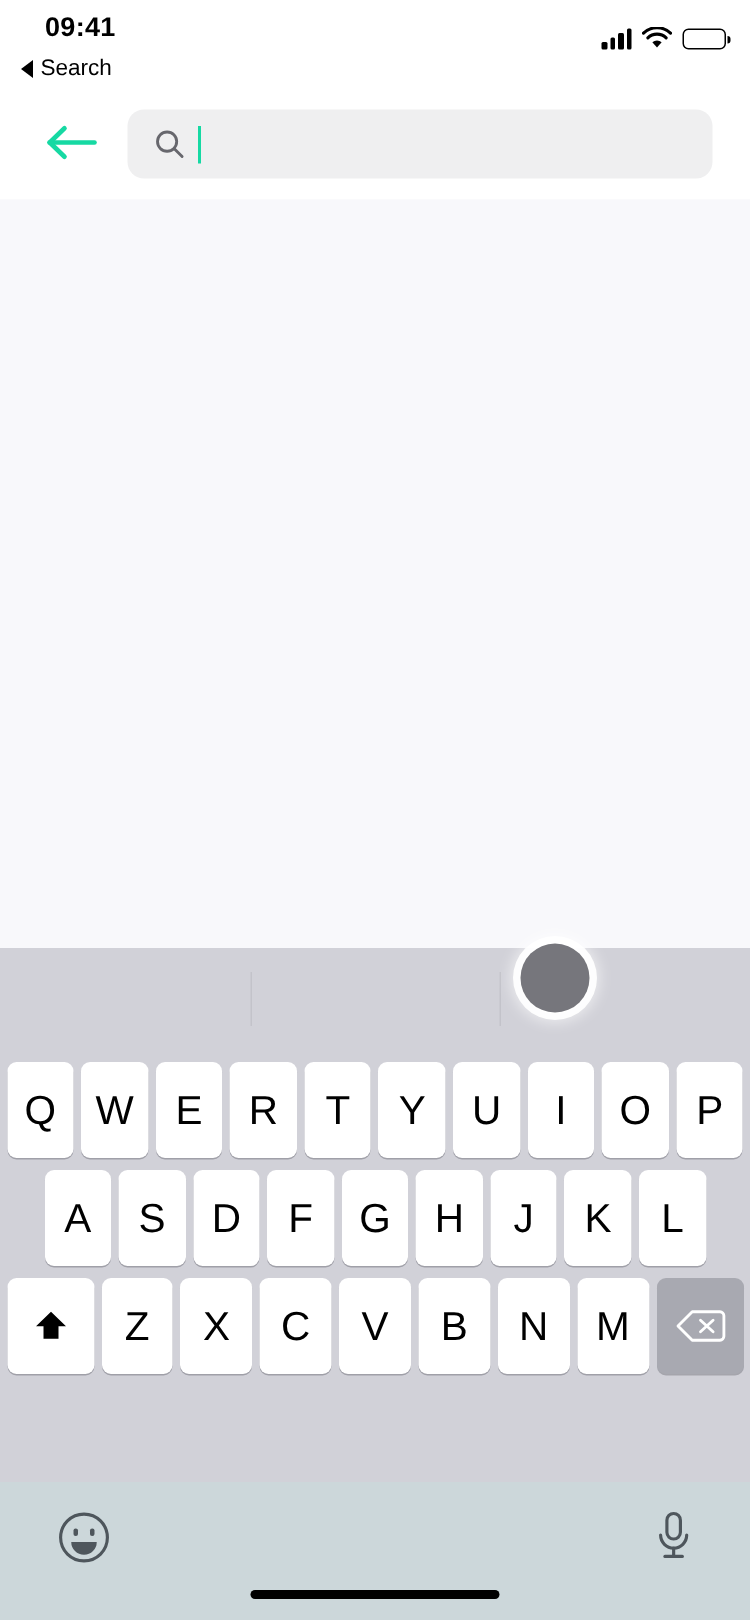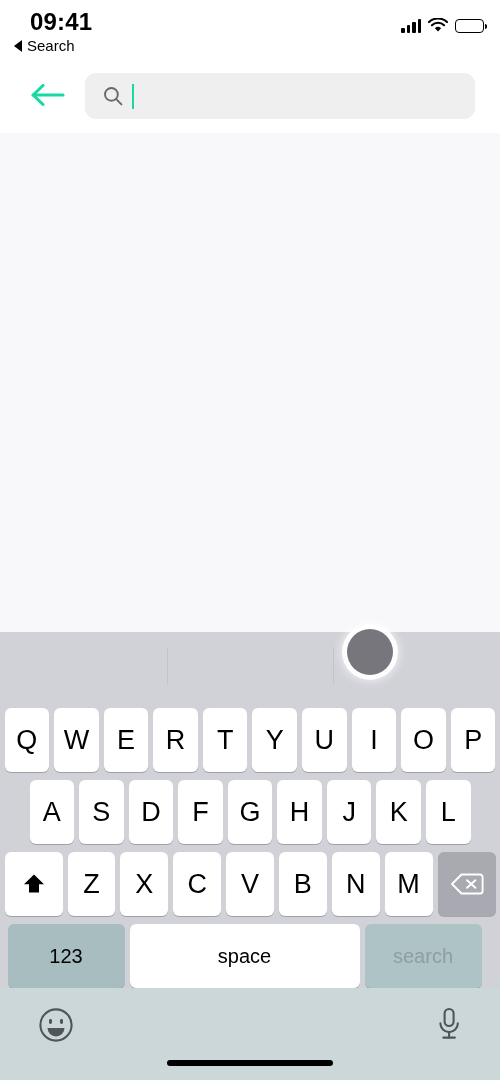--- a/index.html
+++ b/index.html
@@ -12,21 +12,21 @@
   }
   .phone { position:relative; width:500px; height:1080px; background:#f8f8fb; }
 
   
   .statusbar {
     position:absolute; top:0; left:0; width:500px; height:62px;
     background:#ffffff;
   }
   .sb-time {
     position:absolute; left:30px; top:8px;
-    font-size:24px; font-weight:bold; color:#000; letter-spacing:0.2px;
+    font-size:18px; font-weight:bold; color:#000; letter-spacing:0.2px;
   }
   .sb-back {
     position:absolute; left:14px; top:37px;
     font-size:15px; color:#000; display:flex; align-items:center; gap:5px;
   }
   .sb-back-tri {
     width:0;height:0;
     border-top:6px solid transparent;
     border-bottom:6px solid transparent;
     border-right:8px solid #000;
@@ -244,25 +244,20 @@
       <div class="key">N</div>
       <div class="key">M</div>
       <div class="key del">
         <svg width="34" height="26" viewBox="0 0 34 26">
           <path d="M11.5 3.5 H30 a2.6 2.6 0 0 1 2.6 2.6 V19.9 a2.6 2.6 0 0 1 -2.6 2.6 H11.5 L2 13 Z" fill="none" stroke="#fff" stroke-width="1.9" stroke-linejoin="round"></path>
           <path d="M17 9.2 L25.4 16.8 M25.4 9.2 L17 16.8" stroke="#fff" stroke-width="1.9" stroke-linecap="round"></path>
         </svg>
       </div>
     </div>
 
-    <div class="krow r4">
-      <div class="key num">123</div>
-      <div class="key space">space</div>
-      <div class="key search">search</div>
-    </div>
   </div>
 
   <div class="bottombar"></div>
 
   <div class="emoji-btn">
     <svg width="38" height="38" viewBox="0 0 38 38">
       <circle cx="19" cy="19" r="15.6" fill="none" stroke="#4e565c" stroke-width="2.1"></circle>
       <rect x="12" y="13" width="3" height="5" rx="1.4" fill="#4e565c"></rect>
       <rect x="23" y="13" width="3" height="5" rx="1.4" fill="#4e565c"></rect>
       <path d="M10.5 22 H27.5 A8.5 8.5 0 0 1 10.5 22 Z" fill="#4e565c"></path>

